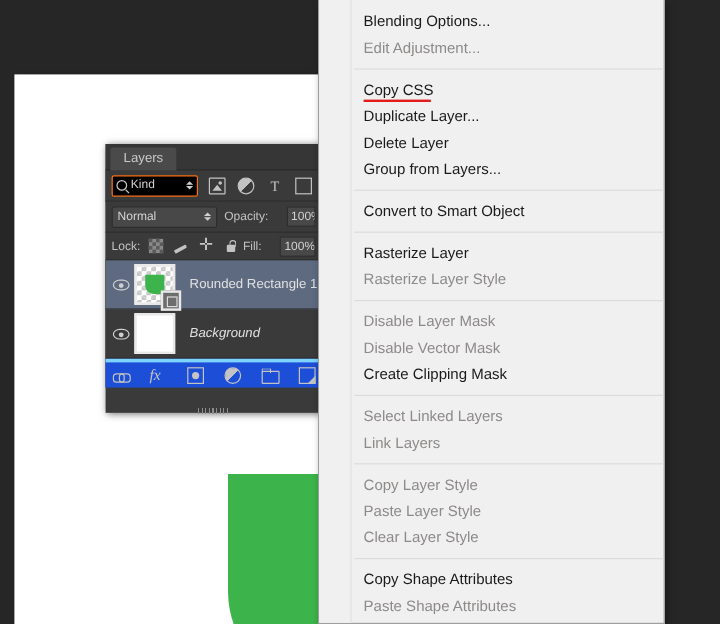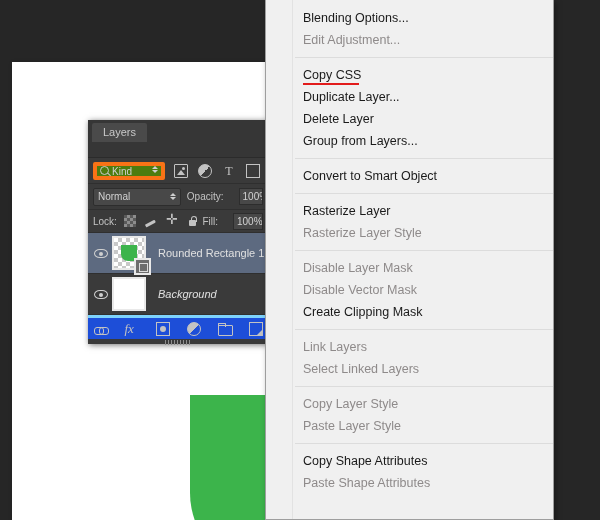--- a/index.html
+++ b/index.html
@@ -29,39 +29,39 @@
   }
 
   
   .layers-panel{
     position:absolute; left:88px; top:120px; width:180px; height:224px;
     background:#3a3a3a;
     box-shadow:1px 1px 6px rgba(0,0,0,0.55);
     color:#c8c8c8; font-size:11px;
   }
   .panel-tabbar{
-    height:38px; background:#363636; position:relative;
+    height:22px; background:#363636; position:relative;
     border-bottom:1px solid #2b2b2b;
   }
   .panel-tab{
     position:absolute; left:4px; top:3px; height:19px;
     padding:3px 11px 0 11px;
     background:#4a4a4a; color:#c9c9c9; font-size:11px;
     border-top-left-radius:2px; border-top-right-radius:2px;
   }
   .panel-body{ background:#3a3a3a; }
 
   .filter-row{
     height:26px; display:flex; align-items:center; padding:0 5px;
     border-bottom:1px solid #2f2f2f; background:#3a3a3a;
   }
   .kind-select{
-    width:72px; height:18px; background:#4d7c0f;
-    border:4px solid #f97316; border-radius:2px;
-    display:flex; gap:3px; padding:0 3px;
+    width:72px; height:18px; background:#000000;
+    border:1px solid #f97316; border-radius:2px;
+    display:flex; align-items:center; gap:3px; padding:0 3px;
     color:#d2d2d2; font-size:10px; position:relative;
   }
   .kind-select .lbl{ flex:1; }
   .mag{ width:9px; height:9px; border:1.4px solid #c9c9c9; border-radius:50%; position:relative; flex:0 0 auto;}
   .mag:after{ content:""; position:absolute; right:-3px; bottom:-2px; width:4px; height:1.4px; background:#c9c9c9; transform:rotate(45deg); }
   .spin{ display:flex; flex-direction:column; gap:1px; }
   .spin i{ display:block; width:0;height:0;border-left:3px solid transparent;border-right:3px solid transparent; }
   .spin i.u{ border-bottom:3px solid #cfcfcf; }
   .spin i.d{ border-top:3px solid #cfcfcf; }
 
@@ -310,24 +310,25 @@
         <div class="ctx-sep"></div>
         <div class="ctx-item">Convert to Smart Object</div>
         <div class="ctx-sep"></div>
         <div class="ctx-item">Rasterize Layer</div>
         <div class="ctx-item disabled">Rasterize Layer Style</div>
         <div class="ctx-sep"></div>
         <div class="ctx-item disabled">Disable Layer Mask</div>
         <div class="ctx-item disabled">Disable Vector Mask</div>
         <div class="ctx-item">Create Clipping Mask</div>
         <div class="ctx-sep"></div>
+        <div class="ctx-item disabled">Select Linked Layers</div>
         <div class="ctx-item disabled">Link Layers</div>
-        <div class="ctx-item disabled">Select Linked Layers</div>
         <div class="ctx-sep"></div>
         <div class="ctx-item disabled">Copy Layer Style</div>
         <div class="ctx-item disabled">Paste Layer Style</div>
+        <div class="ctx-item disabled">Clear Layer Style</div>
         <div class="ctx-sep"></div>
         <div class="ctx-item">Copy Shape Attributes</div>
         <div class="ctx-item disabled">Paste Shape Attributes</div>
       </div>
   </div>
 
 </div>
 
 </body></html>

